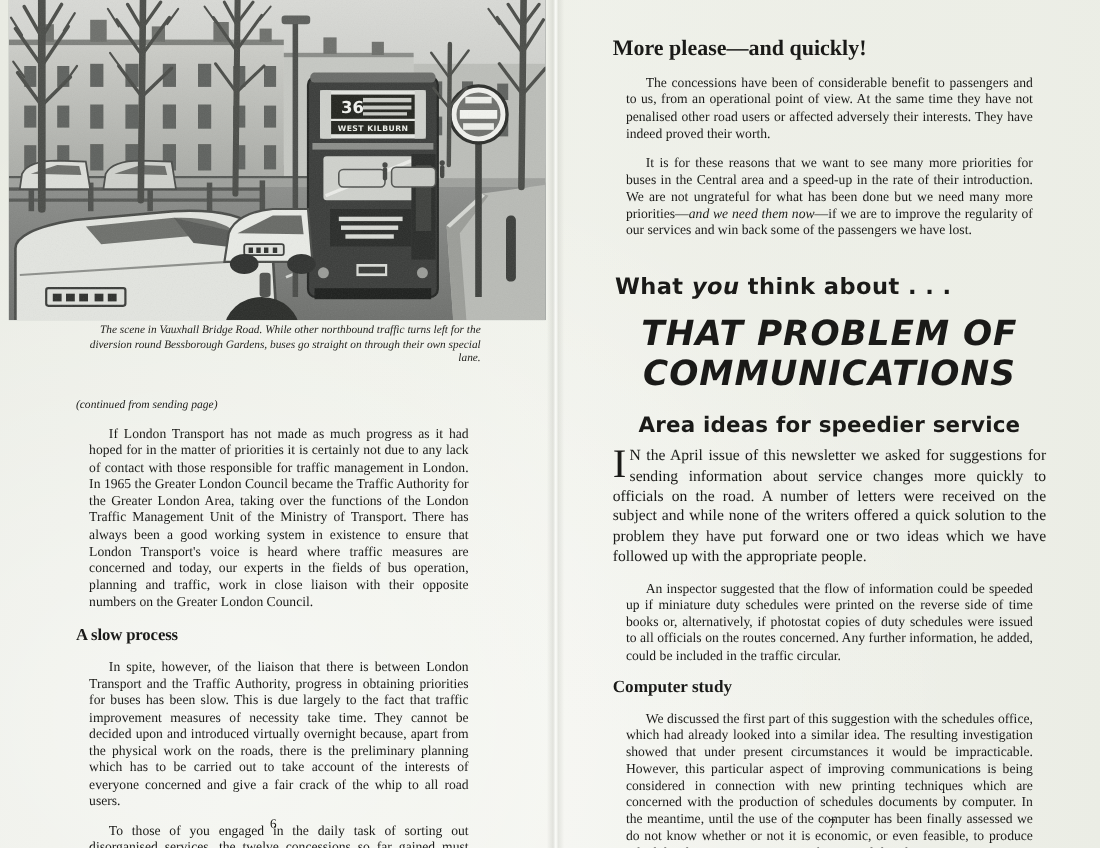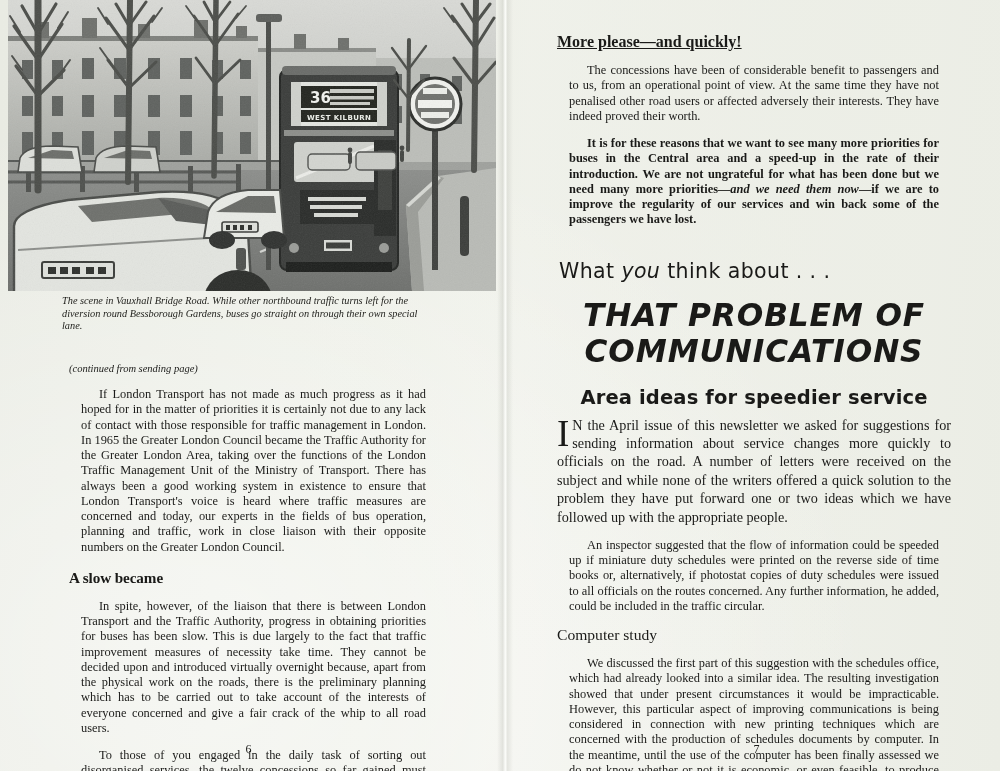--- a/index.html
+++ b/index.html
@@ -56,21 +56,21 @@
   }
   .photo svg { display:block; width:100%; height:100%; }
 
   .caption {
     position: absolute;
     left: 62px; top: 295px;
     width: 375px;
     font-style: italic;
     font-size: 10.3px;
     line-height: 12.6px;
-    text-align: left;
+    text-align: right;
     color: #23231f;
   }
 
   .lcol {
     position: absolute;
     left: 69px; top: 362px;
     width: 369px;
   }
   .contd {
     font-style: italic;
@@ -107,33 +107,32 @@
     position: absolute;
     left: 513px; top: 0;
     width: 487px; height: 771px;
   }
   .rcol {
     position: absolute;
     left: 44px; top: 33px;
     width: 394px;
   }
   h2.sub-r {
-    font-size: 16px;
+    font-size: 20px;
     font-weight: bold;
     margin: 0 0 3px 0;
-    text-decoration: underline;
   }
   p.bold-body {
-    font-weight: bold;
+    font-weight: normal;
   }
   p.bold-body i { font-style: italic; }
 
   .kicker {
     font-family: "DejaVu Sans", sans-serif;
-    font-weight: normal;
+    font-weight: bold;
     font-size: 20.5px;
     letter-spacing: 0.4px;
     margin: 31px 0 0 2px;
   }
   .kicker i { font-style: italic; }
   .display {
     font-family: "DejaVu Sans", sans-serif;
     font-weight: bold;
     font-style: italic;
     font-size: 31.5px;
@@ -166,21 +165,21 @@
     font-size: 37px;
     line-height: 30px;
     padding: 2px 3px 0 0;
     margin-top: 1px;
   }
 
   .after-intro { margin-top: 17px; }
 
   h2.sub-r2 {
     font-size: 15.6px;
-    font-weight: normal;
+    font-weight: bold;
     margin: 12px 0 1px 0;
   }
 </style>
 </head>
 <body>
 
 <div class="page">
   <div class="paper-tone"></div>
 
   <div class="left-page">
@@ -455,21 +454,21 @@
         <rect x="0" y="0" width="488" height="291" fill="none" stroke="#000" stroke-width="0"></rect>
       </svg>
     </div>
 
     <div class="caption">The scene in Vauxhall Bridge Road. While other northbound traffic turns left for the diversion round Bessborough Gardens, buses go straight on through their own special lane.</div>
 
     <div class="lcol">
       <div class="contd">(continued from sending page)</div>
       <p class="body">If London Transport has not made as much progress as it had hoped for in the matter of priorities it is certainly not due to any lack of contact with those responsible for traffic management in London. In 1965 the Greater London Council became the Traffic Authority for the Greater London Area, taking over the functions of the London Traffic Management Unit of the Ministry of Transport. There has always been a good working system in existence to ensure that London Transport's voice is heard where traffic measures are concerned and today, our experts in the fields of bus operation, planning and traffic, work in close liaison with their opposite numbers on the Greater London Council.</p>
 
-      <h2 class="sub">A slow became</h2>
+      <h2 class="sub">A slow process</h2>
       <p class="body">In spite, however, of the liaison that there is between London Transport and the Traffic Authority, progress in obtaining priorities for buses has been slow. This is due largely to the fact that traffic improvement measures of necessity take time. They cannot be decided upon and introduced virtually overnight because, apart from the physical work on the roads, there is the preliminary planning which has to be carried out to take account of the interests of everyone concerned and give a fair crack of the whip to all road users.</p>
       <p class="body">To those of you engaged in the daily task of sorting out disorganised services, the twelve concessions so far gained must seem to be pitifully small. To be fair, however, it must be pointed out that they do have an effect out of all proportion to their number because they have given relief to a much larger number of routes.</p>
     </div>
 
     <div class="folio folio-left">6</div>
   </div>
 
   <div class="gutter"></div>
 
   <div class="right-page">

